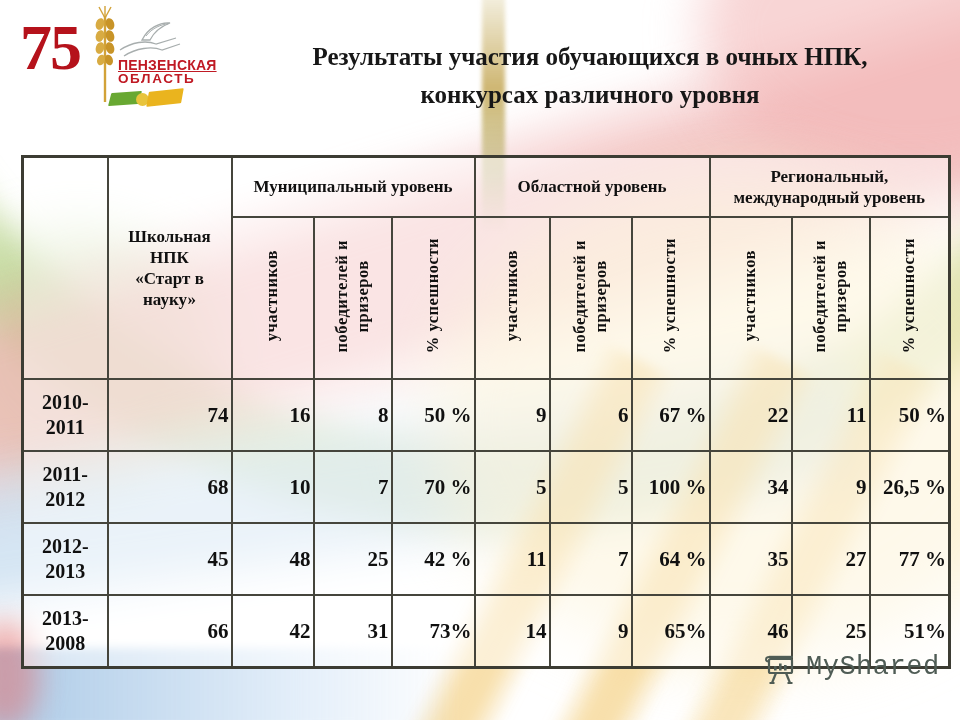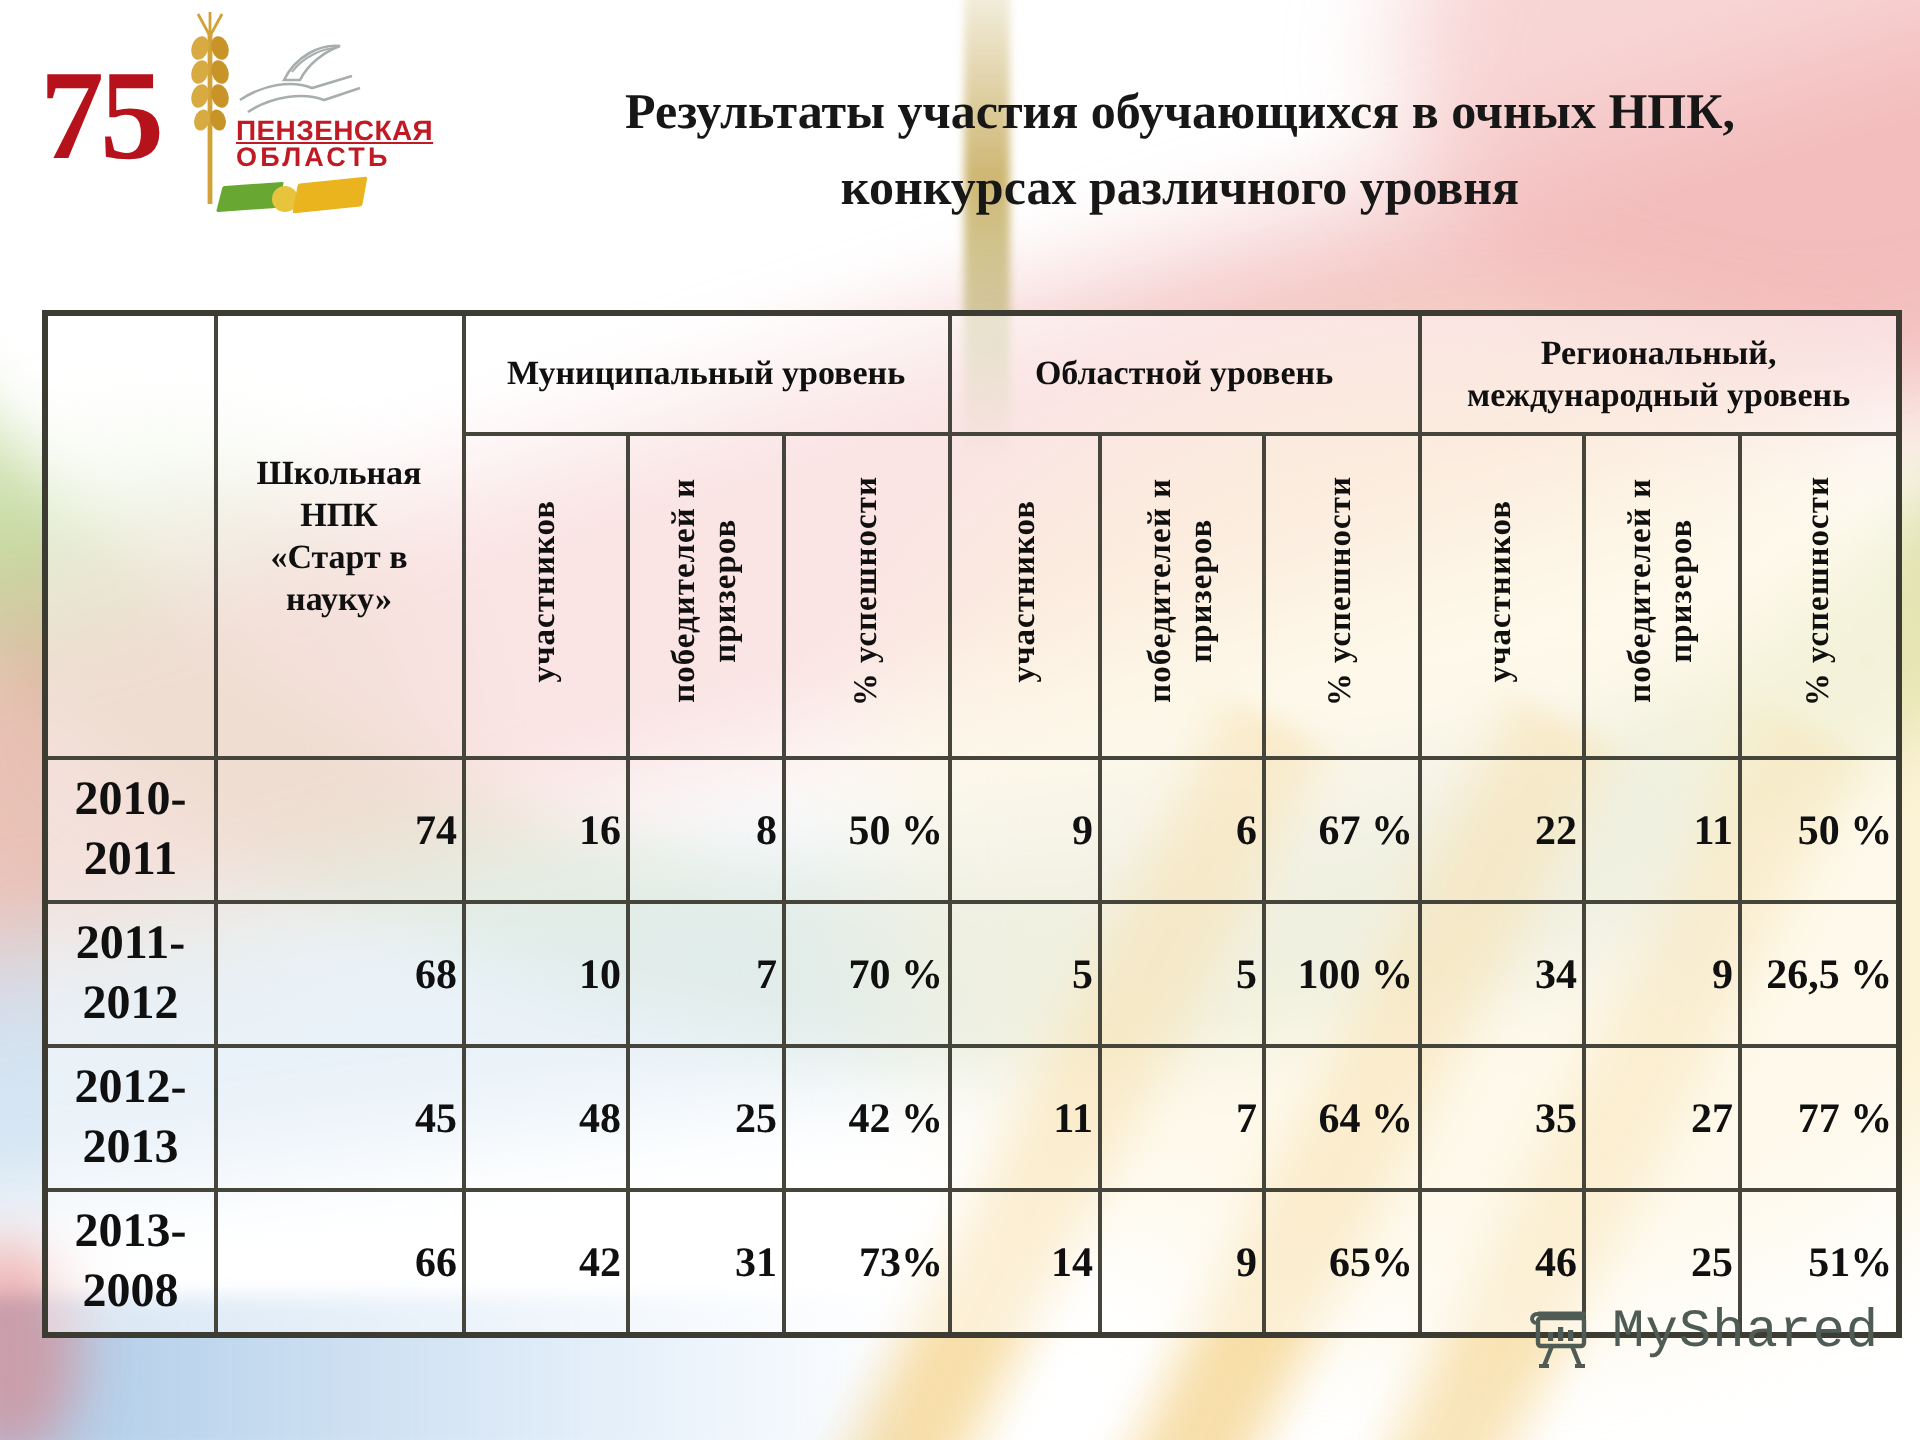--- a/index.html
+++ b/index.html
@@ -32,21 +32,21 @@
   .bg-a2{left:613px;top:330px;}
   .bg-a3{left:738px;top:335px;opacity:.8;}
   .bg-bluebot{left:-8px;top:648px;width:470px;height:80px;
     background:linear-gradient(to right, rgba(150,188,224,0.80), rgba(205,225,245,0.55) 65%, rgba(205,225,245,0));
     filter:blur(5px);}
   .bg-red{left:-30px;top:620px;width:70px;height:110px;border-radius:50%;
     background:rgba(226,120,120,0.55);filter:blur(14px);}
 
   
   .logo{position:absolute;left:18px;top:6px;width:175px;height:104px;z-index:3;}
-  .logo-75{position:absolute;left:2px;top:20px;font-size:64px;line-height:1;font-weight:700;
+  .logo-75{position:absolute;left:2px;top:10px;font-size:64px;line-height:1;font-weight:700;
     color:#b5121b;letter-spacing:-2px;}
   .logo-wheat{position:absolute;left:76px;top:0;}
   .logo-quill{position:absolute;left:94px;top:14px;}
   .logo-text{position:absolute;left:100px;top:52px;color:#c01a24;
     font-family:"Liberation Sans",sans-serif;font-weight:700;line-height:1.02;}
   .logo-text .l1{display:block;font-size:14px;letter-spacing:0.2px;text-decoration:underline;}
   .logo-text .l2{display:block;font-size:13.5px;letter-spacing:1.6px;}
   .logo-flags{position:absolute;left:92px;top:84px;width:78px;height:18px;}
   .flag-green{position:absolute;left:0;top:2px;width:30px;height:13px;background:#68a832;
     transform:skewX(-18deg) rotate(-4deg);border-radius:1px;}
@@ -63,21 +63,21 @@
     table-layout:fixed;width:927px;}
   table.results th,table.results td{border:2px solid #45453c;background:rgba(255,255,255,0.50);
     color:#101010;text-align:center;vertical-align:middle;padding:2px;}
   table.results{border:3px solid #3c3c33;}
   tr.levels th{height:54px;font-size:17px;font-weight:700;line-height:1.25;white-space:pre-line;}
   th.corner{background:rgba(255,255,255,0.42);}
   th.school{font-size:18px;font-weight:700;line-height:1.45;white-space:pre-line;}
   tr.subs th{height:156px;}
   .vcell span{display:inline-block;writing-mode:vertical-rl;transform:rotate(180deg);
     white-space:pre-line;font-weight:700;font-size:16.5px;line-height:1.25;letter-spacing:0.5px;max-height:150px;}
-  tr.data th.year{height:66px;font-size:24px;font-weight:700;white-space:pre-line;line-height:1.25;text-align:center;}
+  tr.data th.year{height:66px;font-size:20px;font-weight:700;white-space:pre-line;line-height:1.25;text-align:center;}
   tr.data td{font-size:21px;font-weight:700;text-align:right;}
 
   
   .watermark{position:absolute;left:762px;top:652px;z-index:3;display:flex;align-items:flex-start;gap:6px;
     font-family:Liberation Mono, monospace;color:#4f5c55;}
   .watermark .wm-text{font-size:27px;letter-spacing:0.5px;}
 </style>
 </head>
 <body>
 

